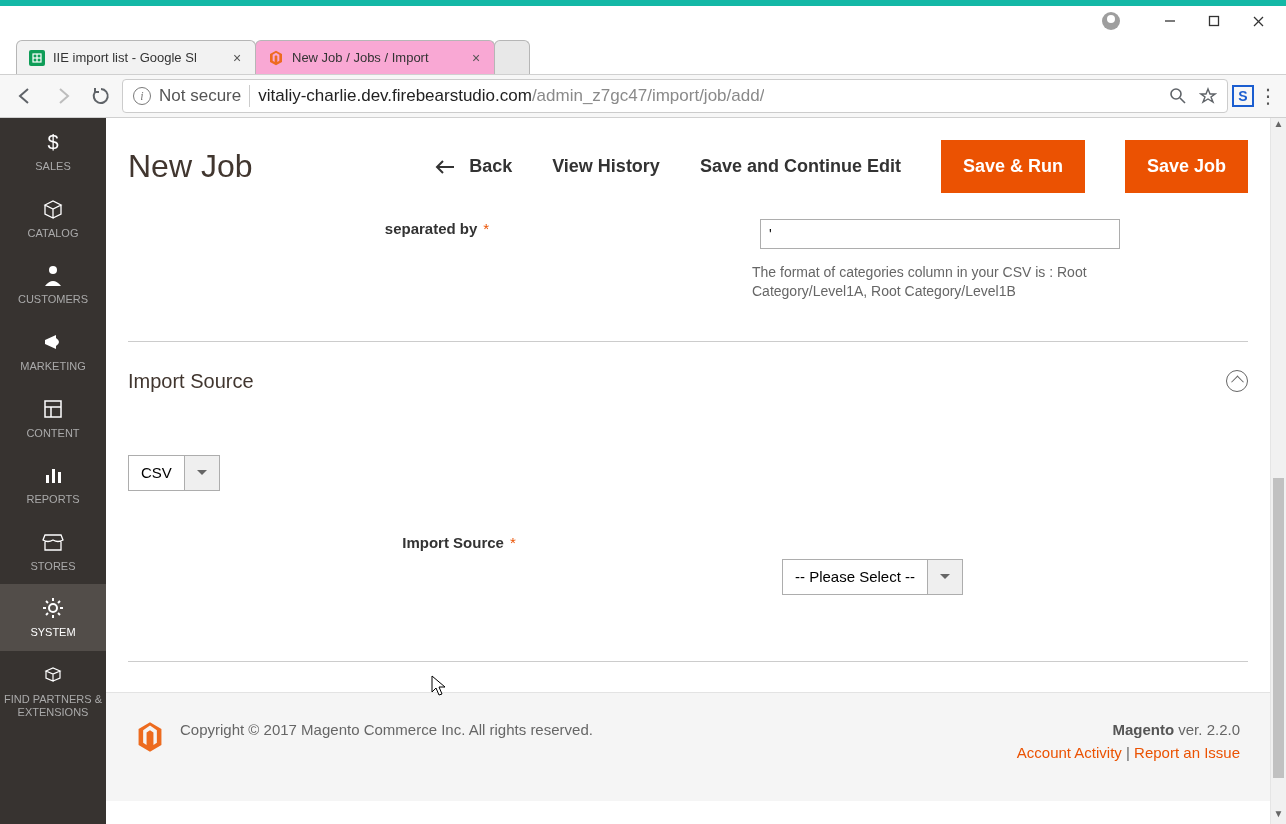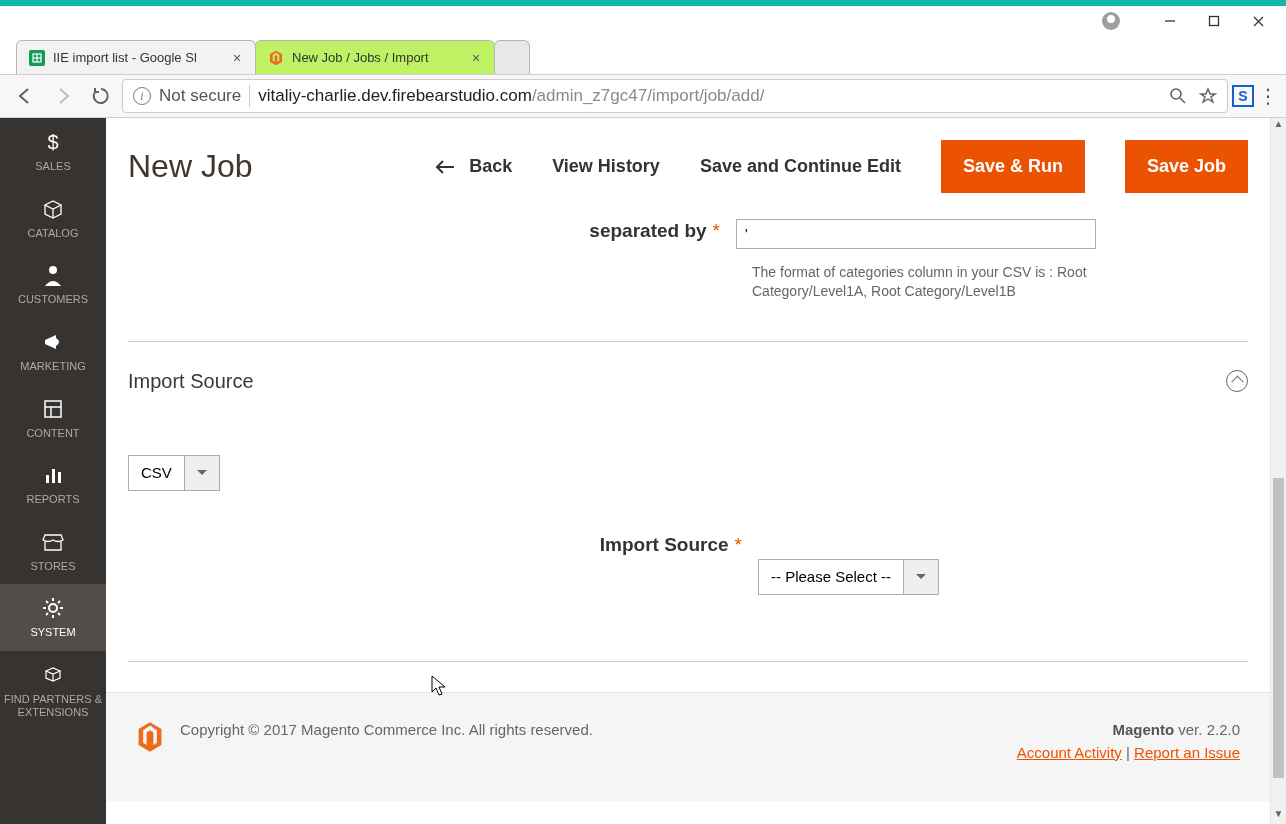--- a/index.html
+++ b/index.html
@@ -6,21 +6,21 @@
 body { font-family: "Segoe UI", Arial, sans-serif; background: #fff; overflow: hidden; }
 
 
 .chrome { width: 1286px; height: 824px; display: flex; flex-direction: column; border-top: 6px solid #14b8a6; }
 .titlebar { height: 30px; display: flex; align-items: center; justify-content: flex-end; padding: 0 6px; }
 .titlebar .winbtn { width: 44px; height: 30px; display: flex; align-items: center; justify-content: center; color: #555; font-size: 14px; }
 .titlebar .avatar { width: 18px; height: 18px; border-radius: 50%; background: #9e9e9e; margin-right: 28px; position: relative; }
 .titlebar .avatar::after { content:""; position:absolute; width:8px; height:8px; background:#fff; border-radius:50%; top:3px; left:5px;}
 .tabbar { height: 38px; display: flex; align-items: flex-end; padding-left: 16px; background: #fff; }
 .tab { height: 34px; min-width: 240px; max-width: 270px; padding: 0 10px 0 12px; display: flex; align-items: center; gap: 8px; border: 1px solid #b6b6b6; border-bottom: none; border-top-left-radius: 6px; border-top-right-radius: 6px; position: relative; background: #f2f2f2; margin-right: -1px; }
-.tab.active { background: #bef264; z-index: 2; }
+.tab.active { background: #f9a8d4; z-index: 2; }
 .tab .favicon { width: 16px; height: 16px; flex: 0 0 16px; }
 .tab .title { font-size: 13px; color: #333; white-space: nowrap; overflow: hidden; text-overflow: ellipsis; flex: 1; }
 .tab .close { font-size: 14px; color: #555; width: 16px; text-align: center; }
 .tab.new { min-width: 36px; width: 36px; background: #e8e8e8; }
 
 .addrbar { height: 44px; display: flex; align-items: center; gap: 4px; padding: 0 8px; border-top: 1px solid #d0d0d0; border-bottom: 1px solid #d0d0d0; background: #f7f7f7; }
 .navbtn { width: 34px; height: 34px; display: flex; align-items: center; justify-content: center; color: #555; font-size: 20px; border-radius: 50%; }
 .navbtn.disabled { color: #bbb; }
 .omnibox { flex: 1; height: 34px; border: 1px solid #ccc; border-radius: 4px; display: flex; align-items: center; padding: 0 10px; gap: 8px; background: #fff; font-size: 17px; }
 .omnibox .info { width: 18px; height: 18px; border: 1.5px solid #7a7a7a; border-radius: 50%; display:flex; align-items:center; justify-content:center; font-size:12px; color:#7a7a7a; font-family: serif; font-style: italic;}
@@ -45,42 +45,42 @@
 .sidebar .item .lbl { line-height:1.15; }
 
 .content { flex:1; display:flex; flex-direction:column; overflow:hidden;}
 .page-head { display:flex; align-items:center; padding: 22px 22px 20px 22px; gap: 40px; justify-content: space-between;}
 .page-head h1 { font-size:32px; color:#41362f; font-weight:400; margin-right:auto;}
 .head-link { font-size:18px; color:#333; display:flex; align-items:center; gap:14px; font-weight:600; cursor:pointer;}
 .head-btn { background:#eb5202; color:#ffffff; font-size:18px; font-weight:600; padding: 16px 22px; cursor:pointer; border:none; }
 
 .form-area { padding: 0 40px 0 0; }
 .field-row { display:flex; align-items:flex-start; padding: 6px 0; }
-.field-row .label { width: 630px; text-align:right; padding-right:16px; font-size:19px; color:#333; font-weight:600; line-height:1.3;}
+.field-row .label { width: 630px; text-align:center; padding-right:16px; font-size:15px; color:#333; font-weight:600; line-height:1.3;margin-left:24px;}
 .field-row .req { color:#eb5202; margin-left:6px; font-weight:400;}
 .field-row .control { flex:0 0 auto; }
 .field-row input[type=text] { width:360px; height:30px; border:1px solid #adadad; padding:0 8px; font-size:14px;}
 .field-note { margin-left:646px; max-width:370px; font-size:14px; color:#666; padding-top:8px; line-height:1.35;}
 
 .section { margin: 40px 22px 0 22px; border-top:1px solid #ccc; padding-top:28px; position:relative;}
 .section h2 { font-size:20px; color:#41362f; font-weight:400; margin-left:0; margin-bottom:30px;}
 .section .collapse { position:absolute; right:0; top:28px; width:22px; height:22px; border:1.5px solid #666; border-radius:50%; display:flex; align-items:center; justify-content:center;}
 .section .collapse::after{content:""; width:8px; height:8px; border-left:1.5px solid #666; border-top:1.5px solid #666; transform:rotate(45deg) translate(1px,1px);}
 .section-divider { margin: 60px 22px 0 22px; border-top:1px solid #ccc; }
 
 .select-wrap { display:flex;margin-top:26px; }
 .select-wrap .val { border:1px solid #adadad; border-right:none; height:36px; padding:0 12px; display:flex; align-items:center; font-size:15px; background:#fff;}
 .select-wrap .arrow { width:36px; height:36px; border:1px solid #adadad; background:#efefef; display:flex; align-items:center; justify-content:center;}
 .select-wrap .arrow::after{content:""; border:5px solid transparent; border-top-color:#666; margin-top:5px;}
 
 .footer { margin-top: 30px; background:#f5f5f5; border-top:1px solid #e3e3e3; padding: 28px 30px 40px 30px; display:flex; align-items:flex-start;}
 .footer .mlogo { width:28px; height:32px; margin-right:16px;}
 .footer .copy { color:#666; font-size:15px;}
 .footer .right { margin-left:auto; text-align:right; font-size:15px; color:#666;}
-.footer .right a { color:#eb5202; text-decoration:underline;}
+.footer .right a { color:#eb5202; }
 .footer .right .brand { font-weight:bold; color:#555;}
 
 
 .cursor { position:absolute; pointer-events:none; }
 
 svg { display:block; }
 </style>
 </head>
 <body>
 

